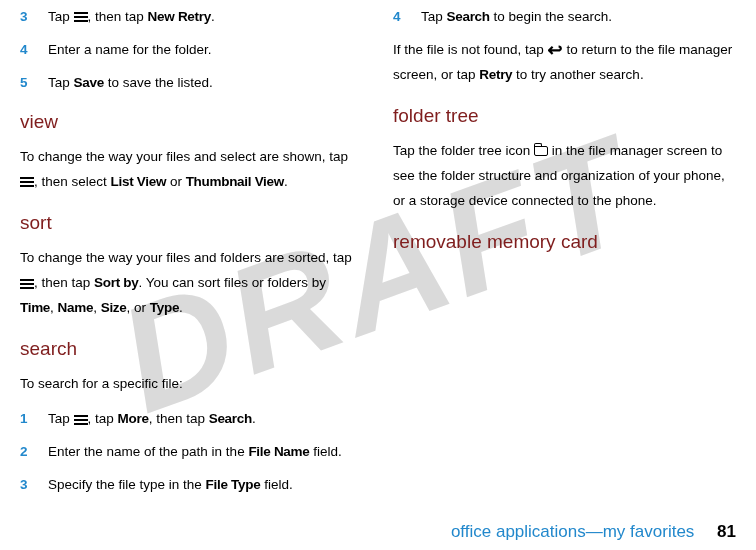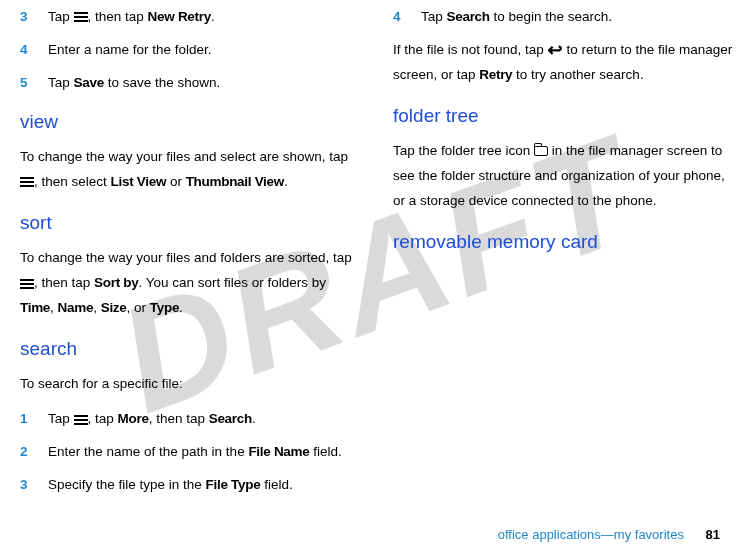--- a/index.html
+++ b/index.html
@@ -48,21 +48,21 @@
     .step-num {
       color: #2288cc;
       font-weight: bold;
       width: 28px;
       flex-shrink: 0;
     }
     .step-text {
       flex: 1;
     }
     .heading {
-      color: #1d4ed8;
+      color: #7f1d1d;
       font-size: 19px;
       font-weight: normal;
       margin-top: 4px;
       margin-bottom: 6px;
     }
     .para {
       margin-bottom: 10px;
     }
     .bold {
       font-weight: bold;
@@ -129,23 +129,23 @@
       left: 9px;
       width: 11px;
       height: 16px;
       border: 1.5px solid #000;
       border-radius: 1px;
       clip-path: polygon(0 0, 70% 0, 100% 25%, 100% 100%, 0 100%);
     }
     .footer {
       position: absolute;
       bottom: 8px;
-      right: 36px;
+      right: 20px;
       color: #2288cc;
-      font-size: 13px;
+      font-size: 17px;
       z-index: 1;
     }
     .page-num {
       font-weight: bold;
       color: #000;
       margin-left: 18px;
     }
   </style>
 </head>
 <body>
@@ -163,21 +163,21 @@
     </div>
 
     <div class="step">
       <span class="step-num">4</span>
       <span class="step-text">Enter a name for the folder.</span>
     </div>
 
     <div class="step">
       <span class="step-num">5</span>
       <span class="step-text">
-        <span>Tap </span><span class="bold">Save</span><span> to save the shown.</span>
+        <span>Tap </span><span class="bold">Save</span><span> to save the listed.</span>
       </span>
     </div>
 
     <div class="heading">view</div>
     <p class="para">
       <span>To change the way your files and select are shown, tap </span><span class="icon-menu"></span><span>, then select </span><span class="bold">List View</span><span> or </span><span class="bold">Thumbnail View</span><span>.</span>
     </p>
 
     <div class="heading">sort</div>
     <p class="para">

